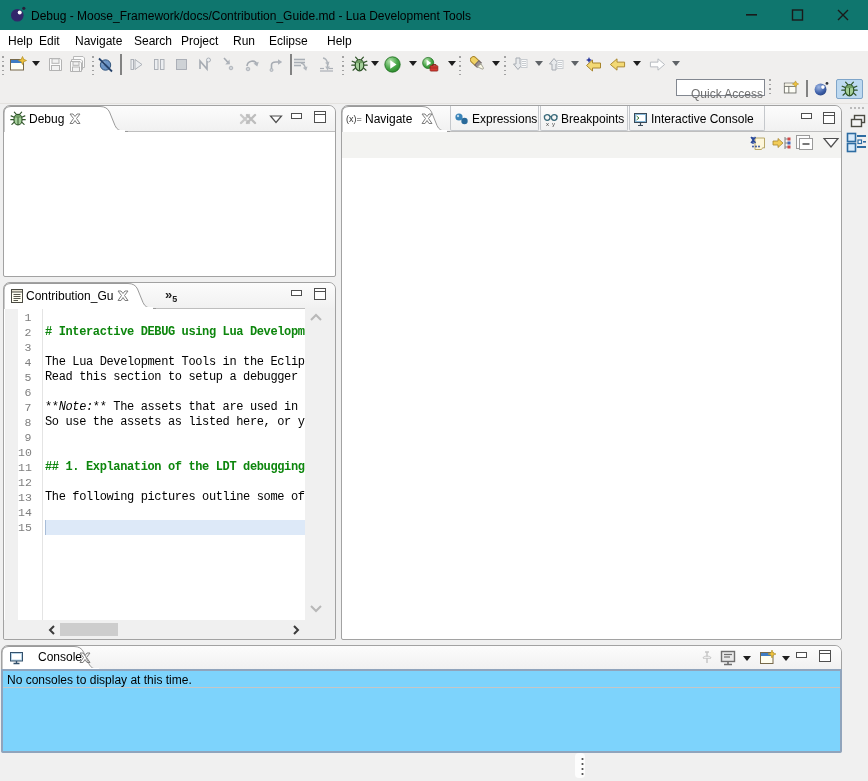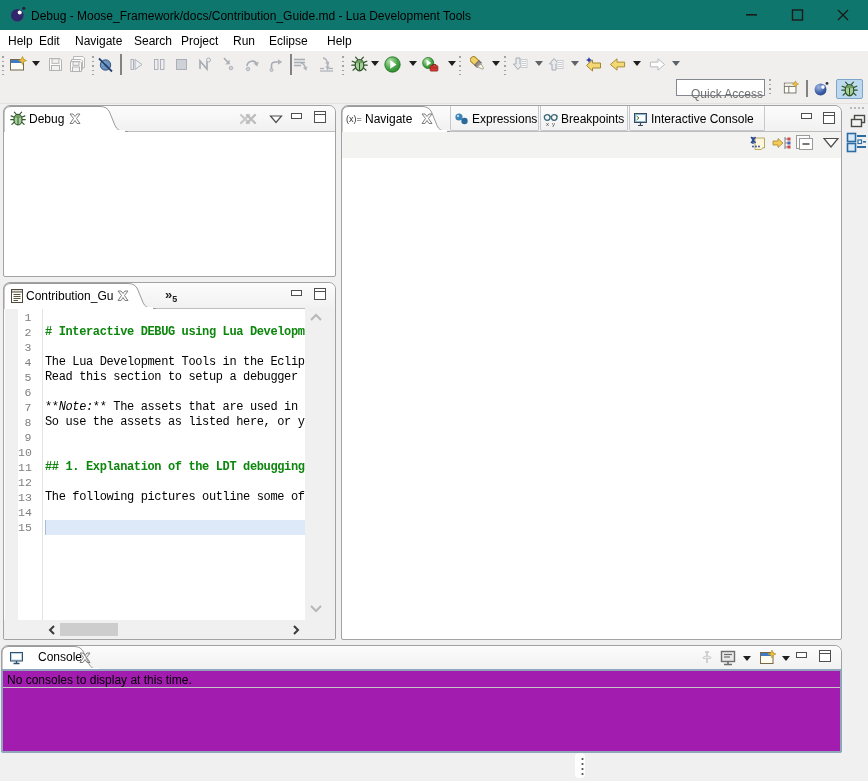--- a/index.html
+++ b/index.html
@@ -490,21 +490,21 @@
   <div class="dd" style="left:741px;top:10px;"></div>
   <svg class="abs" style="left:757px;top:3px" width="18" height="17" viewBox="0 0 18 17">
     <rect x="1.5" y="3.5" width="12.5" height="11" fill="#fffef0" stroke="#77694a"></rect>
     <rect x="2" y="4" width="11.5" height="3" fill="#3f7cc3"></rect>
     <path d="M13 1 L14.1 3.9 L17 5 L14.1 6.1 L13 9 L11.9 6.1 L9 5 L11.9 3.9 Z" fill="#f0c23c" stroke="#b8962e" stroke-width="0.7"></path>
   </svg>
   <div class="dd" style="left:780px;top:10px;"></div>
   <div class="abs minico" style="left:794px;top:6px;"></div>
   <div class="abs maxico" style="left:817px;top:4px;"></div>
 
-  <div class="abs" style="left:-1px;top:23px;width:841px;height:84px;background:#a21caf;border:2px solid #90a4bc;border-radius:0 0 2px 2px;">
+  <div class="abs" style="left:-1px;top:23px;width:841px;height:84px;background:#7dd3fc;border:2px solid #90a4bc;border-radius:0 0 2px 2px;">
     <div style="font-size:12px;color:#000;padding:2px 0 0 4px;height:17px;border-bottom:1px solid #c6c6c6;">No consoles to display at this time.</div>
   </div>
 </div>
 
 <div id="righttrim">
   <svg class="abs" style="left:849px;top:106px" width="16" height="6" viewBox="0 0 16 6">
     <g fill="#a9a9a9">
         <circle cx="2" cy="2" r="1"></circle>
         <circle cx="6" cy="2" r="1"></circle>
         <circle cx="10" cy="2" r="1"></circle>

